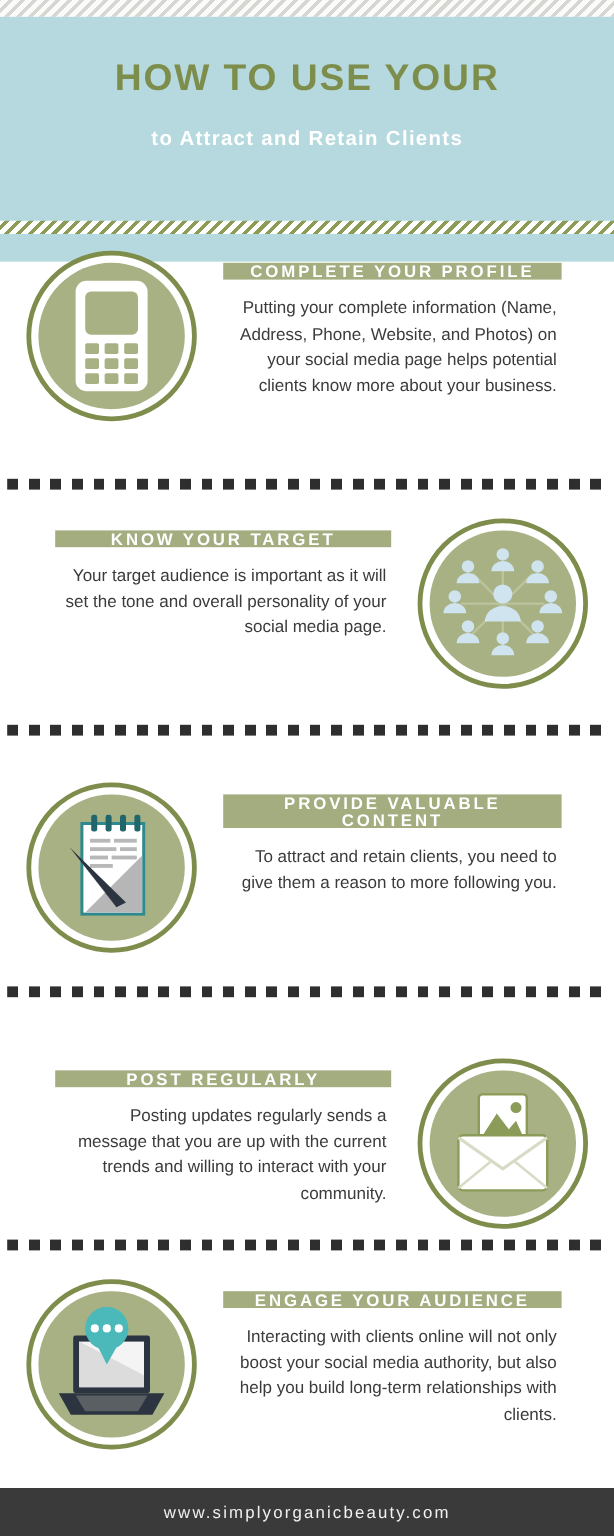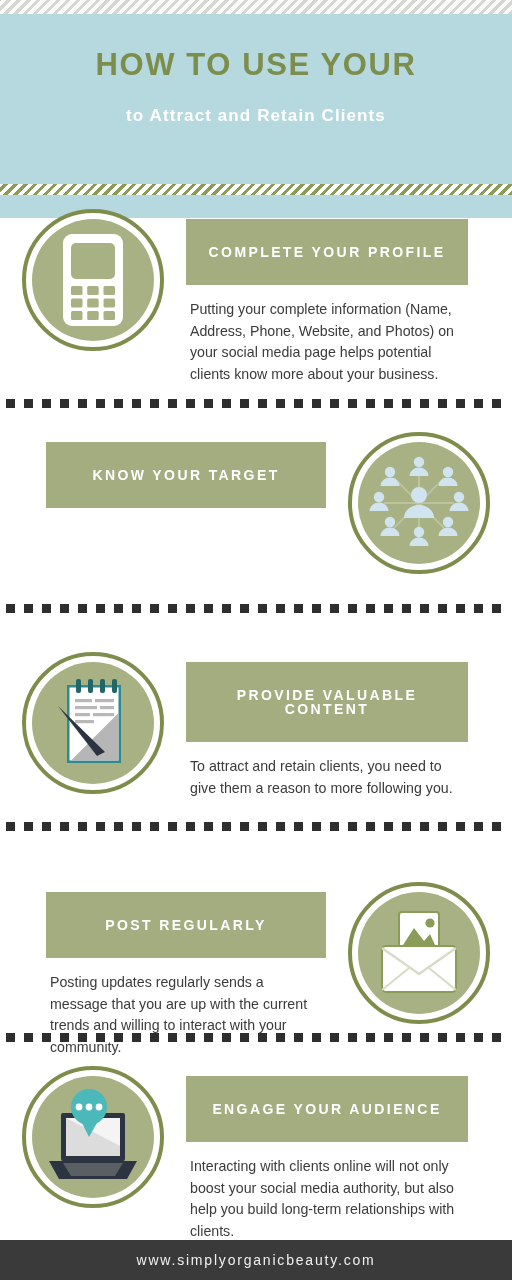--- a/index.html
+++ b/index.html
@@ -110,28 +110,28 @@
   .section.icon-left  .text-col { padding-right: 18px; }
   .section.icon-right .text-col { padding-left: 20px; }
 
   .heading-bar {
     background: #a3ad80;
     color: #ffffff;
     font-size: 14px;
     font-weight: bold;
     letter-spacing: 2.4px;
     text-align: center;
-    padding: 26px 6px;
+    padding: 0 6px;
     line-height: 1;
   }
   .body-text {
     color: #3b3b3b;
     font-size: 14.2px;
     line-height: 1.52;
-    text-align: left;
+    text-align: right;
     margin-top: 14px;
     padding: 0 4px;
   }
 
   
   .badge {
     position: relative;
     width: 142px; height: 142px;
     border-radius: 50%;
     border: 4px solid #7e8d4b;
@@ -253,20 +253,21 @@
 
               <circle cx="84" cy="74" r="5.2"></circle>
               <path d="M74.5 88 a9.5 8.5 0 0 1 19 0 z"></path>
             </g>
           </svg>
         </div>
       </div>
     </div>
     <div class="text-col">
       <div class="heading-bar">KNOW YOUR TARGET</div>
+      <div class="body-text">Your target audience is important as it will set the tone and overall personality of your social media page.</div>
     </div>
   </div>
 
   <div class="divider" style="top:604px;"></div>
 
   <div class="section icon-left" style="top:648px;">
     <div class="icon-col">
       <div class="badge">
         <div class="badge-inner">
           <svg width="92" height="100" viewBox="0 0 92 100">

